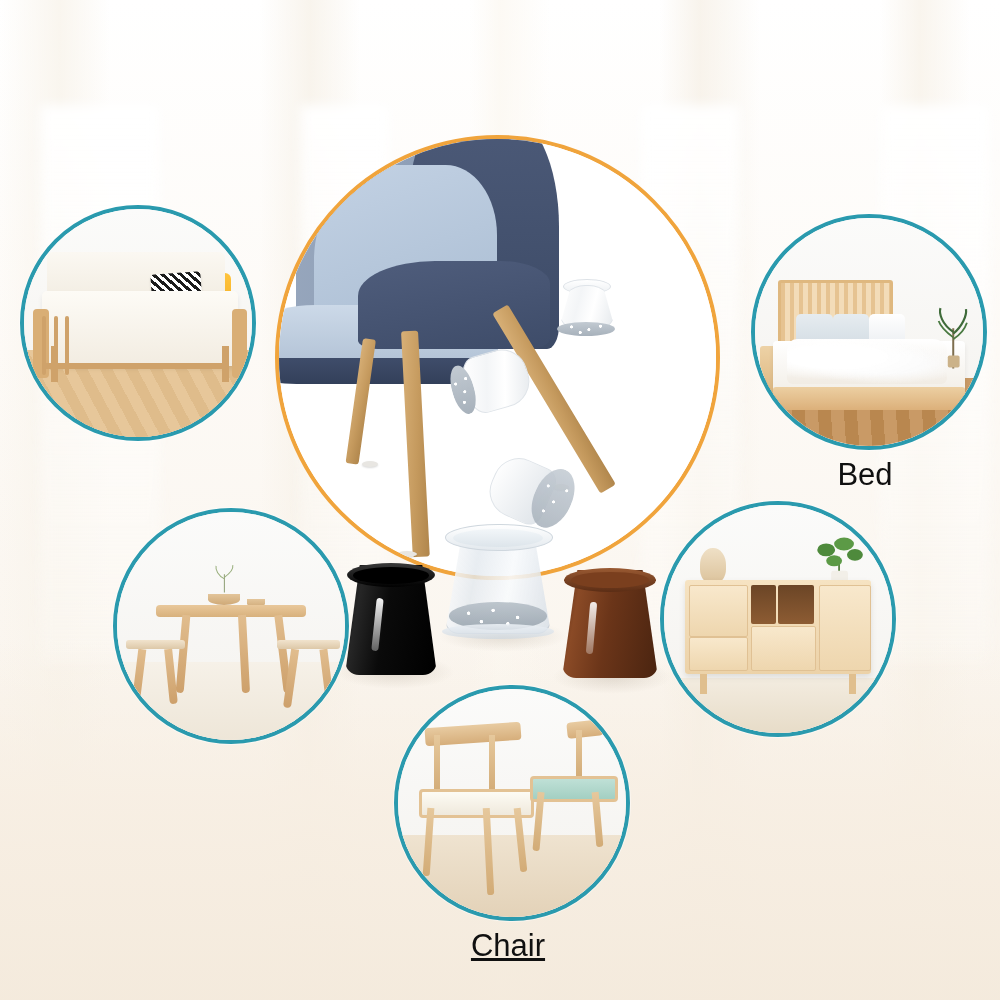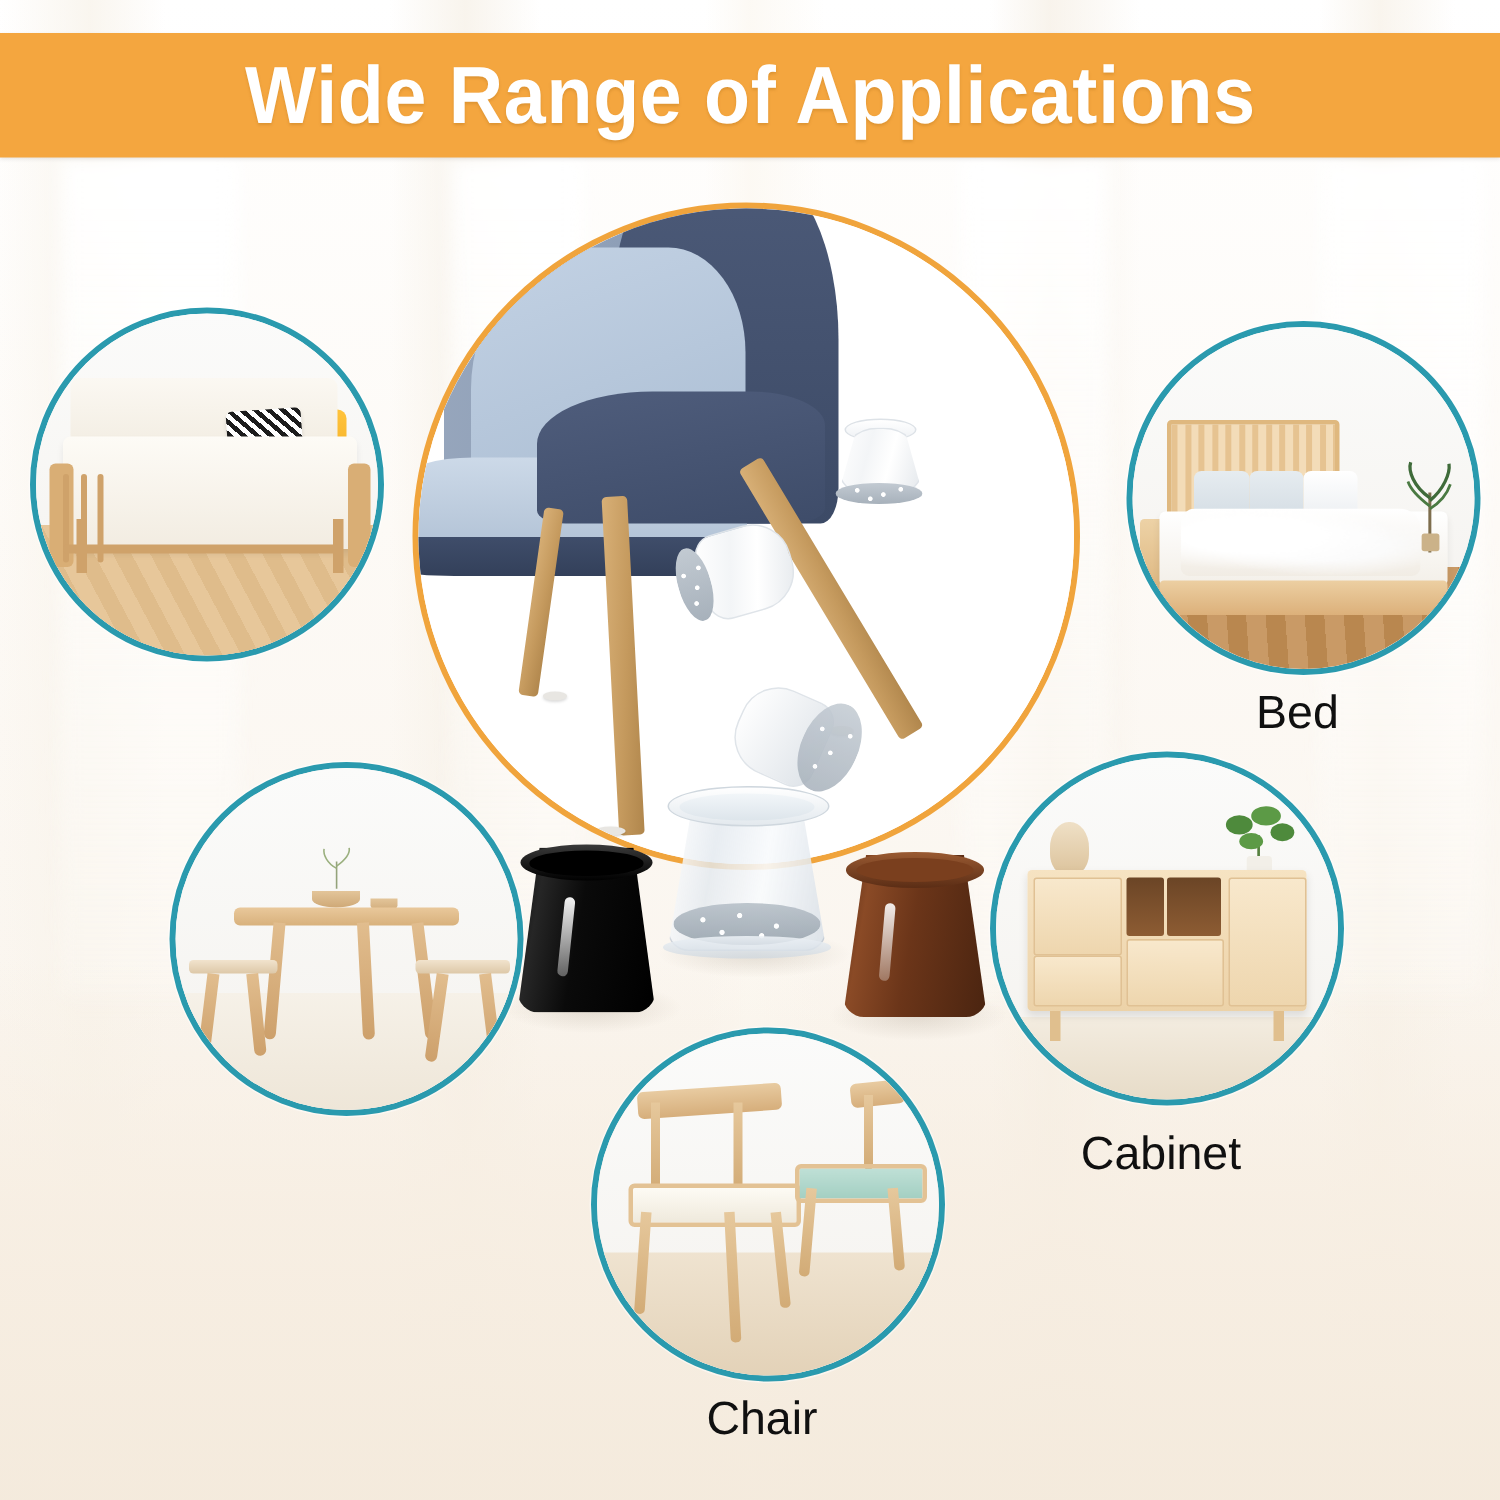--- a/index.html
+++ b/index.html
@@ -265,23 +265,20 @@
 <div id="stage">
 
   <div class="bg-base"></div>
   <div class="bg-streaks"></div>
   <div class="bg-win a"></div>
   <div class="bg-win b"></div>
   <div class="bg-win c"></div>
   <div class="bg-win d"></div>
   <div class="bg-floor"></div>
 
-  <div class="banner">
-    <div class="banner-title">Wide Range of Applications</div>
-  </div>
 
   <div class="hero">
     <div class="hero-bg"></div>
 
     <div style="position:absolute;inset:0;">
       <div class="hchair-back"></div>
       <div class="hchair-back2"></div>
       <div class="hchair-inner"></div>
       <div class="hchair-seat"></div>
       <div class="hchair-arm"></div>
@@ -397,41 +394,40 @@
     <div class="cab-body"></div>
     <div class="cab-panel" style="left:11%;top:35%;width:25%;height:22%;"></div>
     <div class="cab-panel" style="left:11%;top:58%;width:25%;height:14%;"></div>
     <div class="cab-open" style="left:38%;top:35%;width:11%;height:17%;"></div>
     <div class="cab-open" style="left:50%;top:35%;width:16%;height:17%;"></div>
     <div class="cab-panel" style="left:38%;top:53%;width:28%;height:19%;"></div>
     <div class="cab-panel" style="left:68%;top:35%;width:22%;height:37%;"></div>
     <div class="cab-leg" style="left:16%;"></div>
     <div class="cab-leg" style="right:16%;"></div>
   </div>
-  <div class="circle-label" style="left:677px;top:753px;width:194px;">Cabinet</div>
 
   <div class="circle teal" style="left:394px;top:685px;width:228px;height:228px;">
     <div class="room-wall"></div>
     <div class="room-floor ch-floor"></div>
 
     <div class="ch-back" style="left:12%;top:16%;width:42%;height:8%;transform:rotate(-4deg);"></div>
     <div class="ch-leg" style="left:16%;top:20%;width:6px;height:26%;"></div>
     <div class="ch-leg" style="left:40%;top:20%;width:6px;height:26%;"></div>
     <div class="ch-seat" style="left:9%;top:44%;width:48%;height:10%;"></div>
     <div class="ch-leg" style="left:12%;top:52%;width:7px;height:30%;transform:rotate(4deg);"></div>
     <div class="ch-leg" style="left:38%;top:52%;width:7px;height:38%;transform:rotate(-3deg);"></div>
     <div class="ch-leg" style="left:52%;top:52%;width:7px;height:28%;transform:rotate(-6deg);"></div>
 
     <div class="ch-back" style="left:74%;top:14%;width:16%;height:7%;transform:rotate(-6deg);"></div>
     <div class="ch-leg" style="left:78%;top:18%;width:6px;height:22%;"></div>
     <div class="ch-seat mint" style="left:58%;top:38%;width:36%;height:9%;"></div>
     <div class="ch-leg" style="left:60%;top:45%;width:7px;height:26%;transform:rotate(5deg);"></div>
     <div class="ch-leg" style="left:86%;top:45%;width:7px;height:24%;transform:rotate(-5deg);"></div>
   </div>
-  <div class="circle-label" style="left:411px;top:930px;width:194px;">Chair</div>
+  <div class="circle-label" style="left:411px;top:930px;width:194px;text-decoration:underline;">Chair</div>
 
   <div class="shadow-soft" style="left:335px;top:655px;width:120px;height:34px;"></div>
   <div class="shadow-soft" style="left:438px;top:620px;width:130px;height:32px;"></div>
   <div class="shadow-soft" style="left:552px;top:660px;width:120px;height:34px;"></div>
 
   <div class="cap cap-black" style="left:345px;top:565px;width:92px;height:110px;">
     <div class="body"></div>
     <div class="rim"></div>
     <div class="rim-in"></div>
     <div class="shine"></div>

